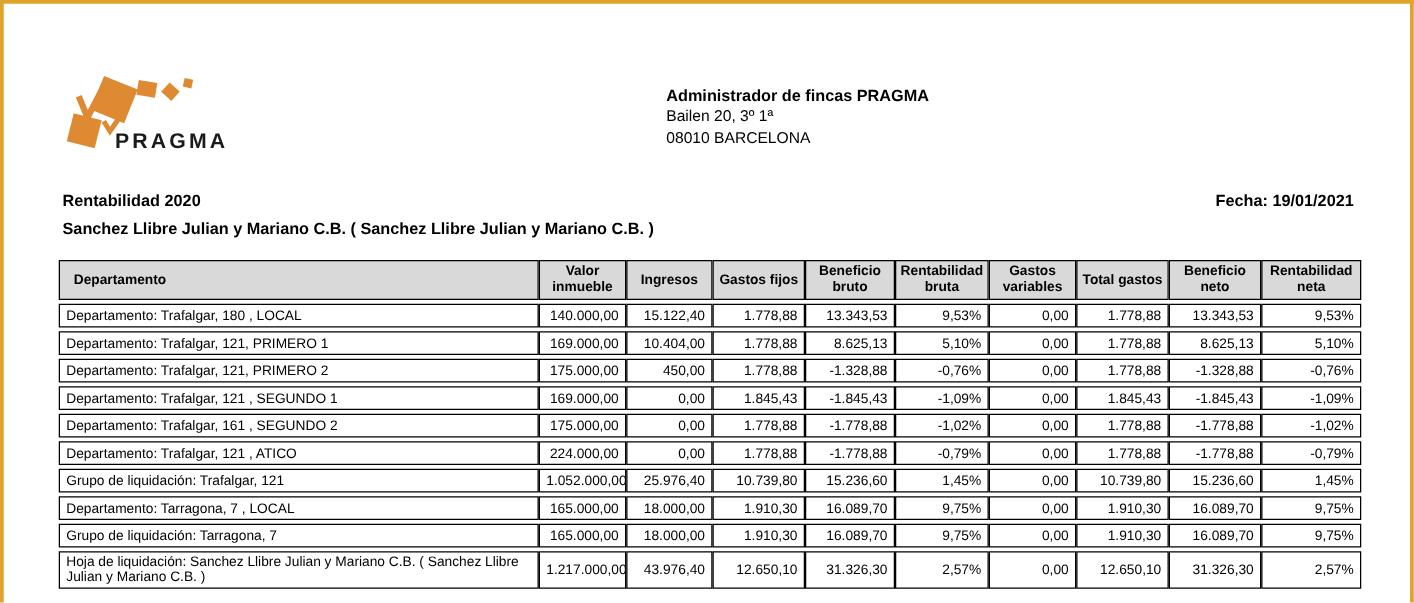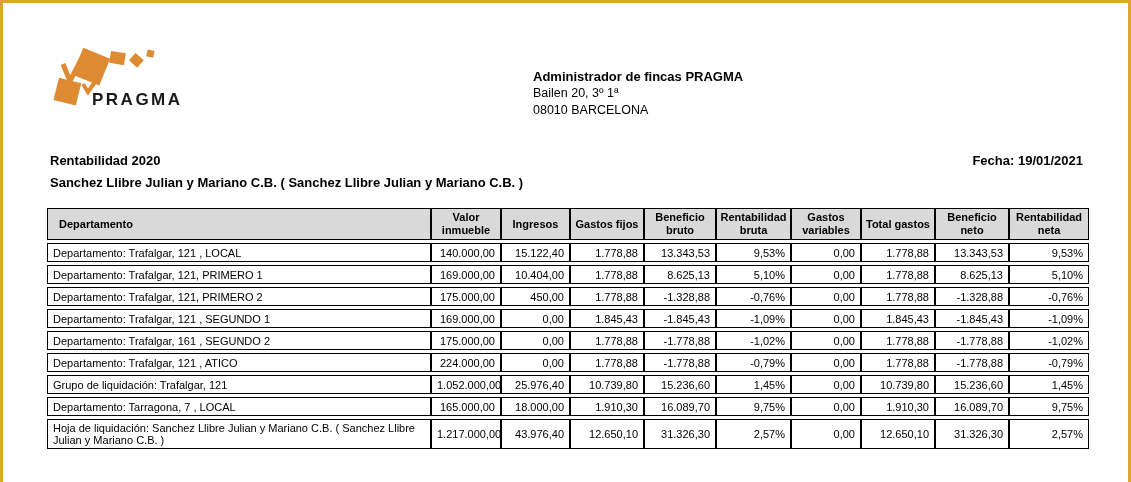--- a/index.html
+++ b/index.html
@@ -7,21 +7,21 @@
   body {
     background: #ffffff;
     border-top: 3px solid #dfa42c;
     border-left: 3px solid #dfa42c;
     border-right: 3px solid #dfa42c;
     font-family: "Liberation Sans", "DejaVu Sans", sans-serif;
     color: #000;
     position: relative;
   }
   .logo {
-    position: absolute; left: 48px; top: 42px; width: 180px; height: 68px;
+    position: absolute; left: 48px; top: 55px; width: 180px; height: 68px;
   }
   .logo svg { display: block; }
   .company-block {
     position: absolute; left: 530px; top: 48px; line-height: 17px; font-size: 12.5px; margin-top: 17px;
   }
   .company-name { font-weight: bold; font-size: 13px; }
   .title-row {
     position: absolute; left: 47px; right: 45px; top: 150px;
     display: flex; justify-content: space-between;
     font-size: 13px; font-weight: bold; align-items: flex-end;
@@ -109,21 +109,21 @@
         <th>Beneficio bruto</th>
         <th>Rentabilidad bruta</th>
         <th>Gastos variables</th>
         <th>Total gastos</th>
         <th>Beneficio neto</th>
         <th>Rentabilidad neta</th>
       </tr>
     </thead>
   <tbody>
       <tr>
-        <td class="label">Departamento: Trafalgar, 121 , LOCAL</td>
+        <td class="label">Departamento: Trafalgar, 180 , LOCAL</td>
         <td class="num">140.000,00</td>
         <td class="num">15.122,40</td>
         <td class="num">1.778,88</td>
         <td class="num">13.343,53</td>
         <td class="num">9,53%</td>
         <td class="num">0,00</td>
         <td class="num">1.778,88</td>
         <td class="num">13.343,53</td>
         <td class="num">9,53%</td>
       </tr>
@@ -205,20 +205,32 @@
         <td class="num">18.000,00</td>
         <td class="num">1.910,30</td>
         <td class="num">16.089,70</td>
         <td class="num">9,75%</td>
         <td class="num">0,00</td>
         <td class="num">1.910,30</td>
         <td class="num">16.089,70</td>
         <td class="num">9,75%</td>
       </tr>
       <tr>
+        <td class="label">Grupo de liquidación: Tarragona, 7</td>
+        <td class="num">165.000,00</td>
+        <td class="num">18.000,00</td>
+        <td class="num">1.910,30</td>
+        <td class="num">16.089,70</td>
+        <td class="num">9,75%</td>
+        <td class="num">0,00</td>
+        <td class="num">1.910,30</td>
+        <td class="num">16.089,70</td>
+        <td class="num">9,75%</td>
+      </tr>
+      <tr>
         <td class="label">Hoja de liquidación: Sanchez Llibre Julian y Mariano C.B. ( Sanchez Llibre Julian y Mariano C.B. )</td>
         <td class="num">1.217.000,00</td>
         <td class="num">43.976,40</td>
         <td class="num">12.650,10</td>
         <td class="num">31.326,30</td>
         <td class="num">2,57%</td>
         <td class="num">0,00</td>
         <td class="num">12.650,10</td>
         <td class="num">31.326,30</td>
         <td class="num">2,57%</td>

